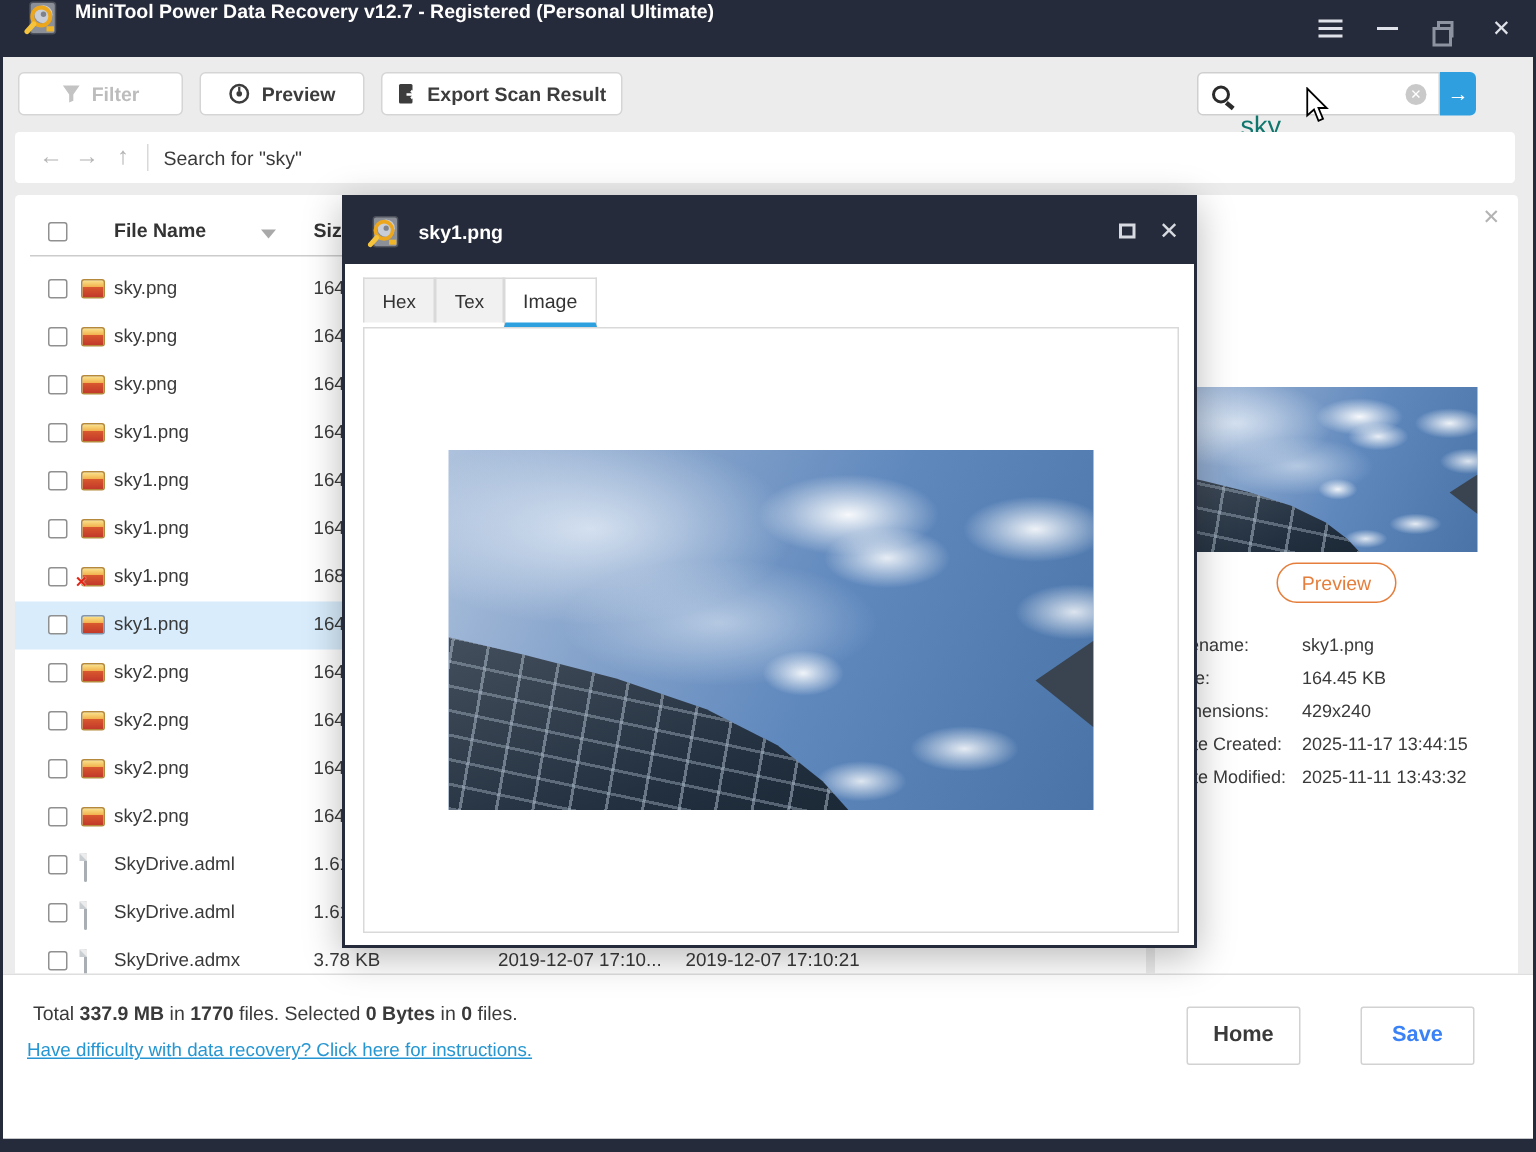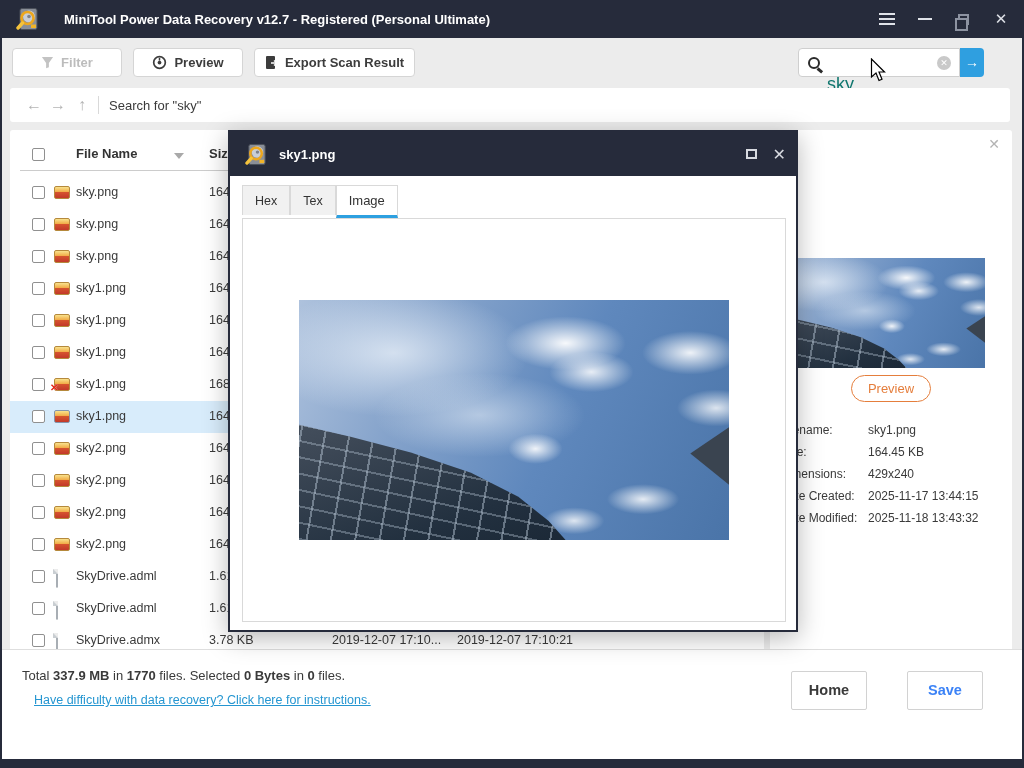--- a/index.html
+++ b/index.html
@@ -1,21 +1,21 @@
 <!DOCTYPE html>
 <html><head>
 <meta charset="utf-8">
 <style>
   * { margin:0; padding:0; box-sizing:border-box; }
   html,body { width:1024px; height:768px; font-family:"Liberation Sans", sans-serif; }
   .window { position:relative; width:1024px; height:768px; background:#262b3b; overflow:hidden; }
   .app { position:absolute; left:2px; top:0; width:1020px; height:759px; background:#ececec; }
 
   
-  .titlebar { position:absolute; left:0; top:0; width:1020px; height:38px; background:#262b3b; display:flex; align-items:center;gap:14px; }
+  .titlebar { position:absolute; left:0; top:0; width:1020px; height:38px; background:#262b3b; display:flex; align-items:flex-start; }
   .app-icon { width:24px; height:24px; margin-left:14px; }
   .title-text { color:#fff; font-weight:bold; font-size:13px; margin-left:10px; }
   .win-controls { position:absolute; right:6px; top:0; height:38px; display:flex; align-items:center; gap:8px; }
   .wc-btn { width:30px; height:30px; display:flex; align-items:center; justify-content:center; color:#dfe2e8; font-size:15px; cursor:default; }
   .icon-menu { width:16px; height:12px; display:inline-block; border-top:2px solid #dfe2e8; border-bottom:2px solid #dfe2e8; position:relative; }
   .icon-menu::after { content:""; position:absolute; left:0; top:3px; width:16px; height:2px; background:#dfe2e8; }
   .icon-min { width:14px; height:2px; background:#dfe2e8; display:inline-block; }
   .icon-restore { width:11px; height:11px; border:2px solid #8d93a1; position:relative; display:inline-block; }
   .icon-restore::after { content:""; position:absolute; left:-5px; top:2px; width:9px; height:9px; border:2px solid #8d93a1; background:#262b3b; }
 
@@ -109,21 +109,21 @@
       repeating-linear-gradient(12deg, rgba(190,205,220,.35) 0 2px, transparent 2px 16px),
       linear-gradient(160deg,#5c6775 0%,#3d4856 40%,#22303f 70%,#15212e 100%); }
   .sky-photo::after { content:""; position:absolute; inset:0;
     clip-path:polygon(100% 53%, 100% 77%, 91% 64%);
     background:#3a4450; }
 
   
   .footer { position:absolute; left:0; top:649px; width:1020px; height:110px; background:#fff; border-top:1px solid #dedede; }
   .footer-summary { position:absolute; left:20px; top:18px; font-size:13px; color:#3a3a3a; }
   .footer-summary .b { font-weight:bold; }
-  .footer-link { position:absolute; left:32px; top:43px; font-size:12.5px; color:#2596d1; text-decoration:underline;text-align:right; }
+  .footer-link { position:absolute; left:16px; top:43px; font-size:12.5px; color:#2596d1; text-decoration:underline;text-align:right; }
   .ft-btn { position:absolute; top:21px; width:76px; height:39px; background:#fff; border:1px solid #d2d2d2; border-radius:2px; font-size:14.5px; font-weight:bold; text-align:center; line-height:37px; color:#3a3a3a; }
   .ft-home { left:789px; }
   .ft-save { left:905px; color:#3b82f6; }
 
   .cursor { position:absolute; left:870px; top:58px; z-index:60; }
   svg { display:block; }
 </style>
 </head>
 <body>
 
@@ -300,21 +300,21 @@
           <div class="rp-row">
             <span class="rp-label">Dimensions:</span>
             <span class="rp-value">429x240</span>
           </div>
           <div class="rp-row">
             <span class="rp-label">Date Created:</span>
             <span class="rp-value">2025-11-17 13:44:15</span>
           </div>
           <div class="rp-row">
             <span class="rp-label">Date Modified:</span>
-            <span class="rp-value">2025-11-18 13:43:32</span>
+            <span class="rp-value">2025-11-11 13:43:32</span>
           </div>
         </div>
     </div>
 
     <div class="dialog">
       <div class="dlg-titlebar">
         <svg class="dlg-icon" viewBox="0 0 24 24">
           <rect x="4" y="1.5" width="17" height="21" rx="2" fill="#8a8f98" stroke="#4b505a"></rect>
           <circle cx="13" cy="9.5" r="6" fill="#c9ced6"></circle>
           <circle cx="13" cy="9.5" r="1.8" fill="#7d828c"></circle>

